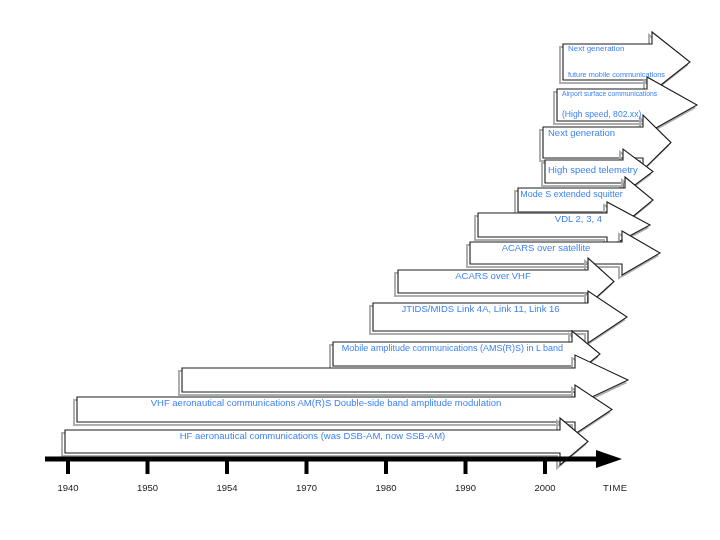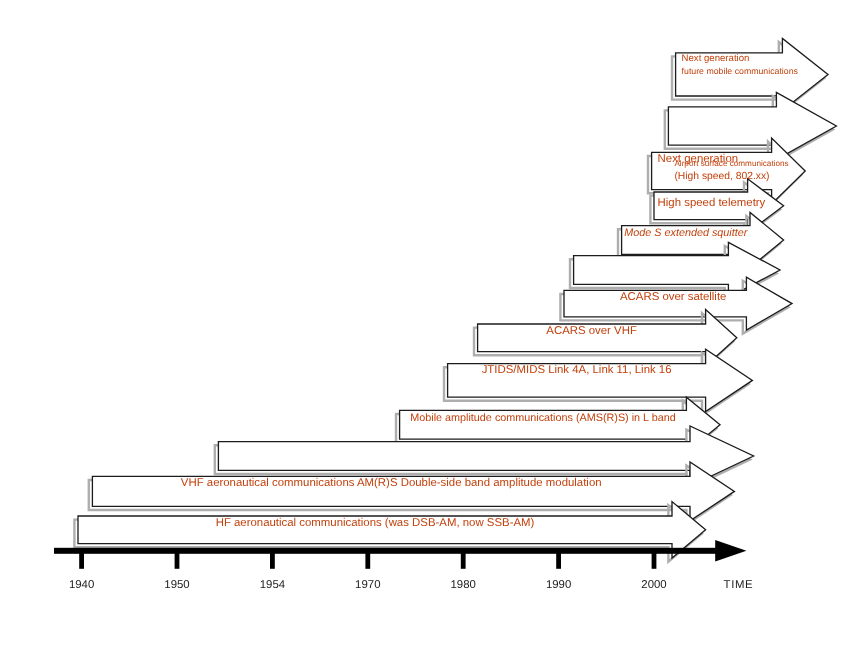--- a/index.html
+++ b/index.html
@@ -2,22 +2,22 @@
 <html><head>
 <meta charset="utf-8">
 <style>
   html,body{margin:0;padding:0;background:#ffffff;}
   .stage{
     position:relative;width:720px;height:540px;background:#ffffff;overflow:hidden;
     font-family:"Liberation Sans","DejaVu Sans",sans-serif;
   }
   .stage svg{position:absolute;left:0;top:0;}
   .arrow-label{
-    position:absolute;display:flex;flex-direction:column;justify-content:flex-start;
-    color:#c2410c;line-height:1.35;white-space:pre;pointer-events:none;
+    position:absolute;display:flex;flex-direction:column;justify-content:space-between;
+    color:#3b82f6;line-height:1.35;white-space:pre;pointer-events:none;
   }
   .arrow-label span{display:block;}
   .al-left{align-items:flex-start;text-align:left;}
   .al-center{align-items:center;text-align:center;}
   .al-right{align-items:flex-end;text-align:right;}
   .year-label{
     position:absolute;width:44px;text-align:center;font-size:9.5px;color:#1c1c1c;
   }
   .time-label{
     position:absolute;left:603px;top:482px;font-size:9.5px;color:#1c1c1c;letter-spacing:0.5px;
@@ -92,24 +92,25 @@
         <rect x="145.5" y="457" width="4" height="17" fill="#000000"></rect>
         <rect x="225" y="457" width="4" height="17" fill="#000000"></rect>
         <rect x="304.5" y="457" width="4" height="17" fill="#000000"></rect>
         <rect x="384" y="457" width="4" height="17" fill="#000000"></rect>
         <rect x="463.5" y="457" width="4" height="17" fill="#000000"></rect>
         <rect x="543" y="457" width="4" height="17" fill="#000000"></rect>
       </g>
     </svg>
   <div class="time-label">TIME</div>
 <div class="arrow-label al-left" style="left: 568px; top: 44px; width: 79px; height: 36px;"><span style="font-size: 8px;">Next generation</span><span style="font-size: 7.3px;">future mobile communications</span></div>
-    <div class="arrow-label al-left" style="left: 562px; top: 89px; width: 80px; height: 32px; margin-top: 43px;"><span style="font-size: 6.8px;">Airport surface communications</span><span style="font-size: 8.6px;">(High speed, 802.xx)</span></div>
+    <div class="arrow-label al-left" style="left: 562px; top: 89px; width: 80px; height: 32px;"><span style="font-size: 6.8px;">Airport surface communications</span><span style="font-size: 8.6px;">(High speed, 802.xx)</span></div>
     <div class="arrow-label al-left" style="left: 548px; top: 127px; width: 90px; height: 31px;"><span style="font-size: 9.5px;">Next generation</span><span style="font-size: 9.5px; margin-top: 24px;">High speed telemetry</span></div>
-    <div class="arrow-label al-center" style="left: 523px; top: 188px; width: 97px; height: 24px; font-style: italic;"><span style="font-size: 9px;">Mode S extended squitter</span></div>
-    <div class="arrow-label al-center" style="left: 490px; top: 242px; width: 142px; height: 18px;"><span style="font-size: 9.5px;">ACARS over satellite</span></div>
+    <div class="arrow-label al-center" style="left: 523px; top: 188px; width: 97px; height: 24px;"><span style="font-size: 9px;">Mode S extended squitter</span></div>
+    <div class="arrow-label al-right" style="left: 483px; top: 213px; width: 119px; height: 24px;"><span style="font-size: 9.5px;">VDL 2, 3, 4</span></div>
+    <div class="arrow-label al-center" style="left: 475px; top: 242px; width: 142px; height: 18px;"><span style="font-size: 9.5px;">ACARS over satellite</span></div>
     <div class="arrow-label al-center" style="left: 403px; top: 270px; width: 180px; height: 23px;"><span style="font-size: 9.5px;">ACARS over VHF</span></div>
     <div class="arrow-label al-center" style="left: 378px; top: 303px; width: 205px; height: 35px;"><span style="font-size: 9.5px;">JTIDS/MIDS Link 4A, Link 11, Link 16</span></div>
     <div class="arrow-label al-center" style="left: 338px; top: 342px; width: 229px; height: 24px;"><span style="font-size: 9px;">Mobile amplitude communications (AMS(R)S) in L band</span></div>
     <div class="arrow-label al-center" style="left: 82px; top: 397px; width: 488px; height: 25px;"><span style="font-size: 9.5px;">VHF aeronautical communications AM(R)S Double-side band amplitude modulation</span></div>
     <div class="arrow-label al-center" style="left: 70px; top: 430px; width: 485px; height: 23px;"><span style="font-size: 9.5px;">HF aeronautical communications (was DSB-AM, now SSB-AM)</span></div>
     <div class="year-label" style="left: 46px; top: 482px;">1940</div>
     <div class="year-label" style="left: 125.5px; top: 482px;">1950</div>
     <div class="year-label" style="left: 205px; top: 482px;">1954</div>
     <div class="year-label" style="left: 284.5px; top: 482px;">1970</div>
     <div class="year-label" style="left: 364px; top: 482px;">1980</div>

